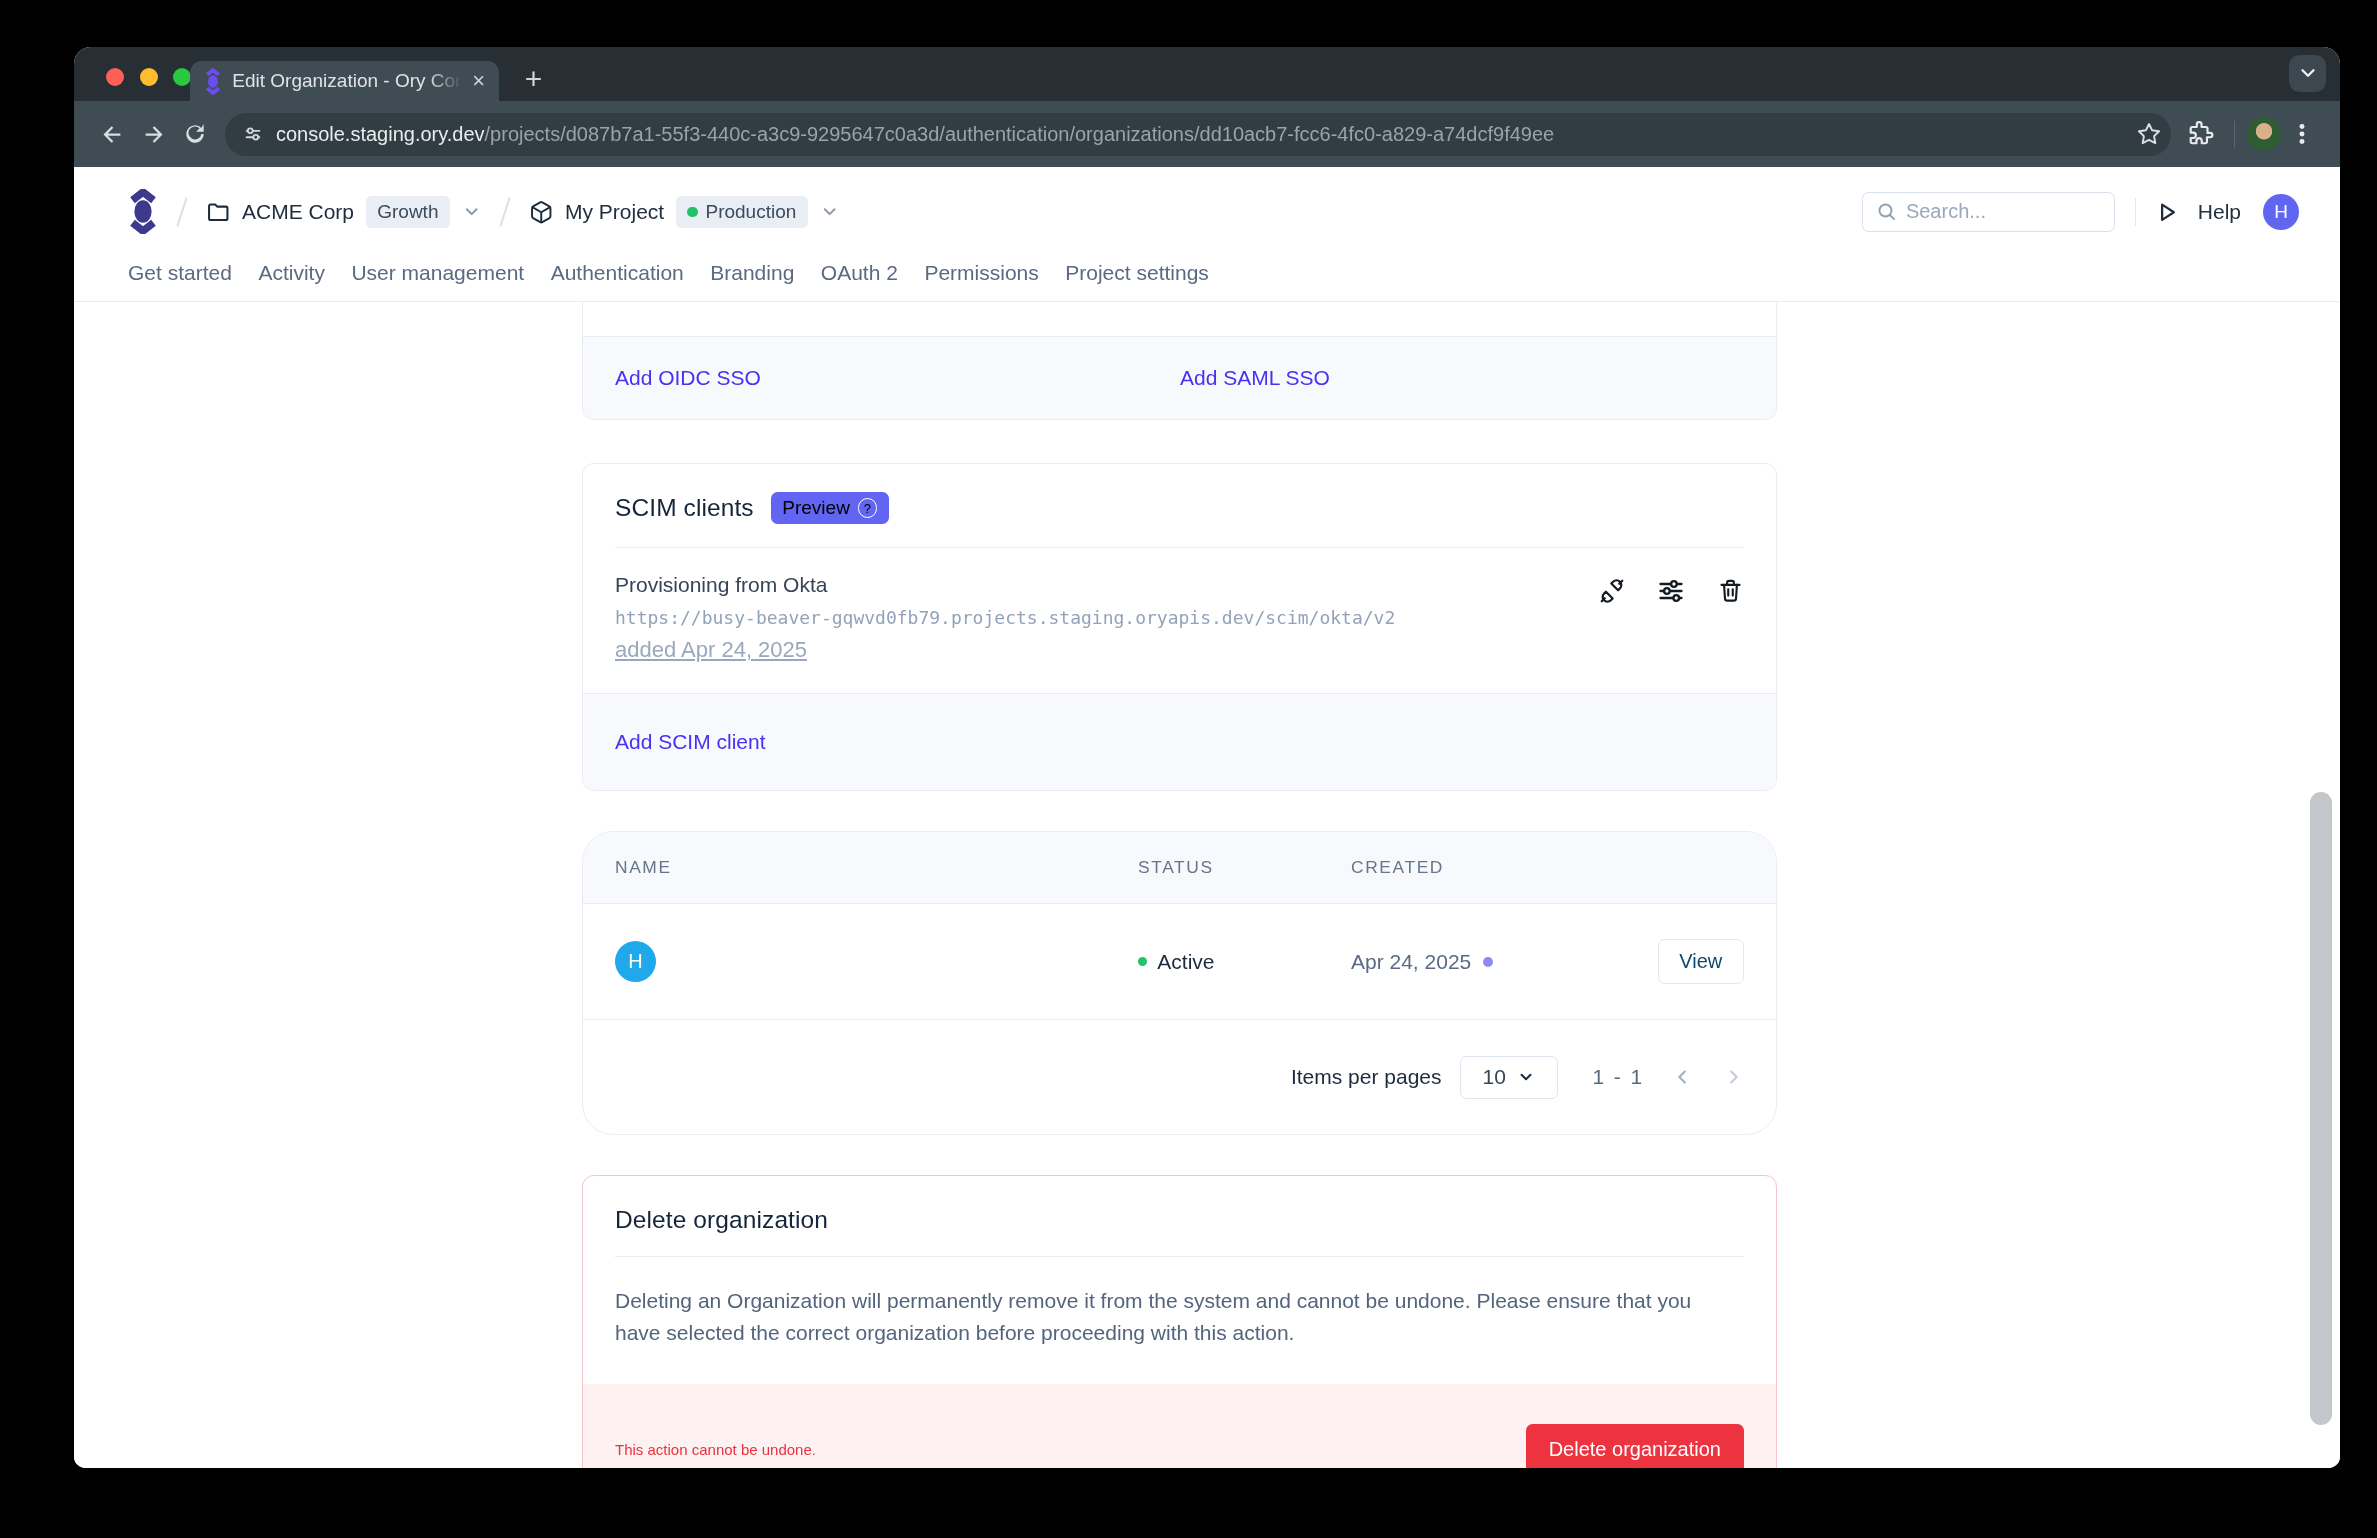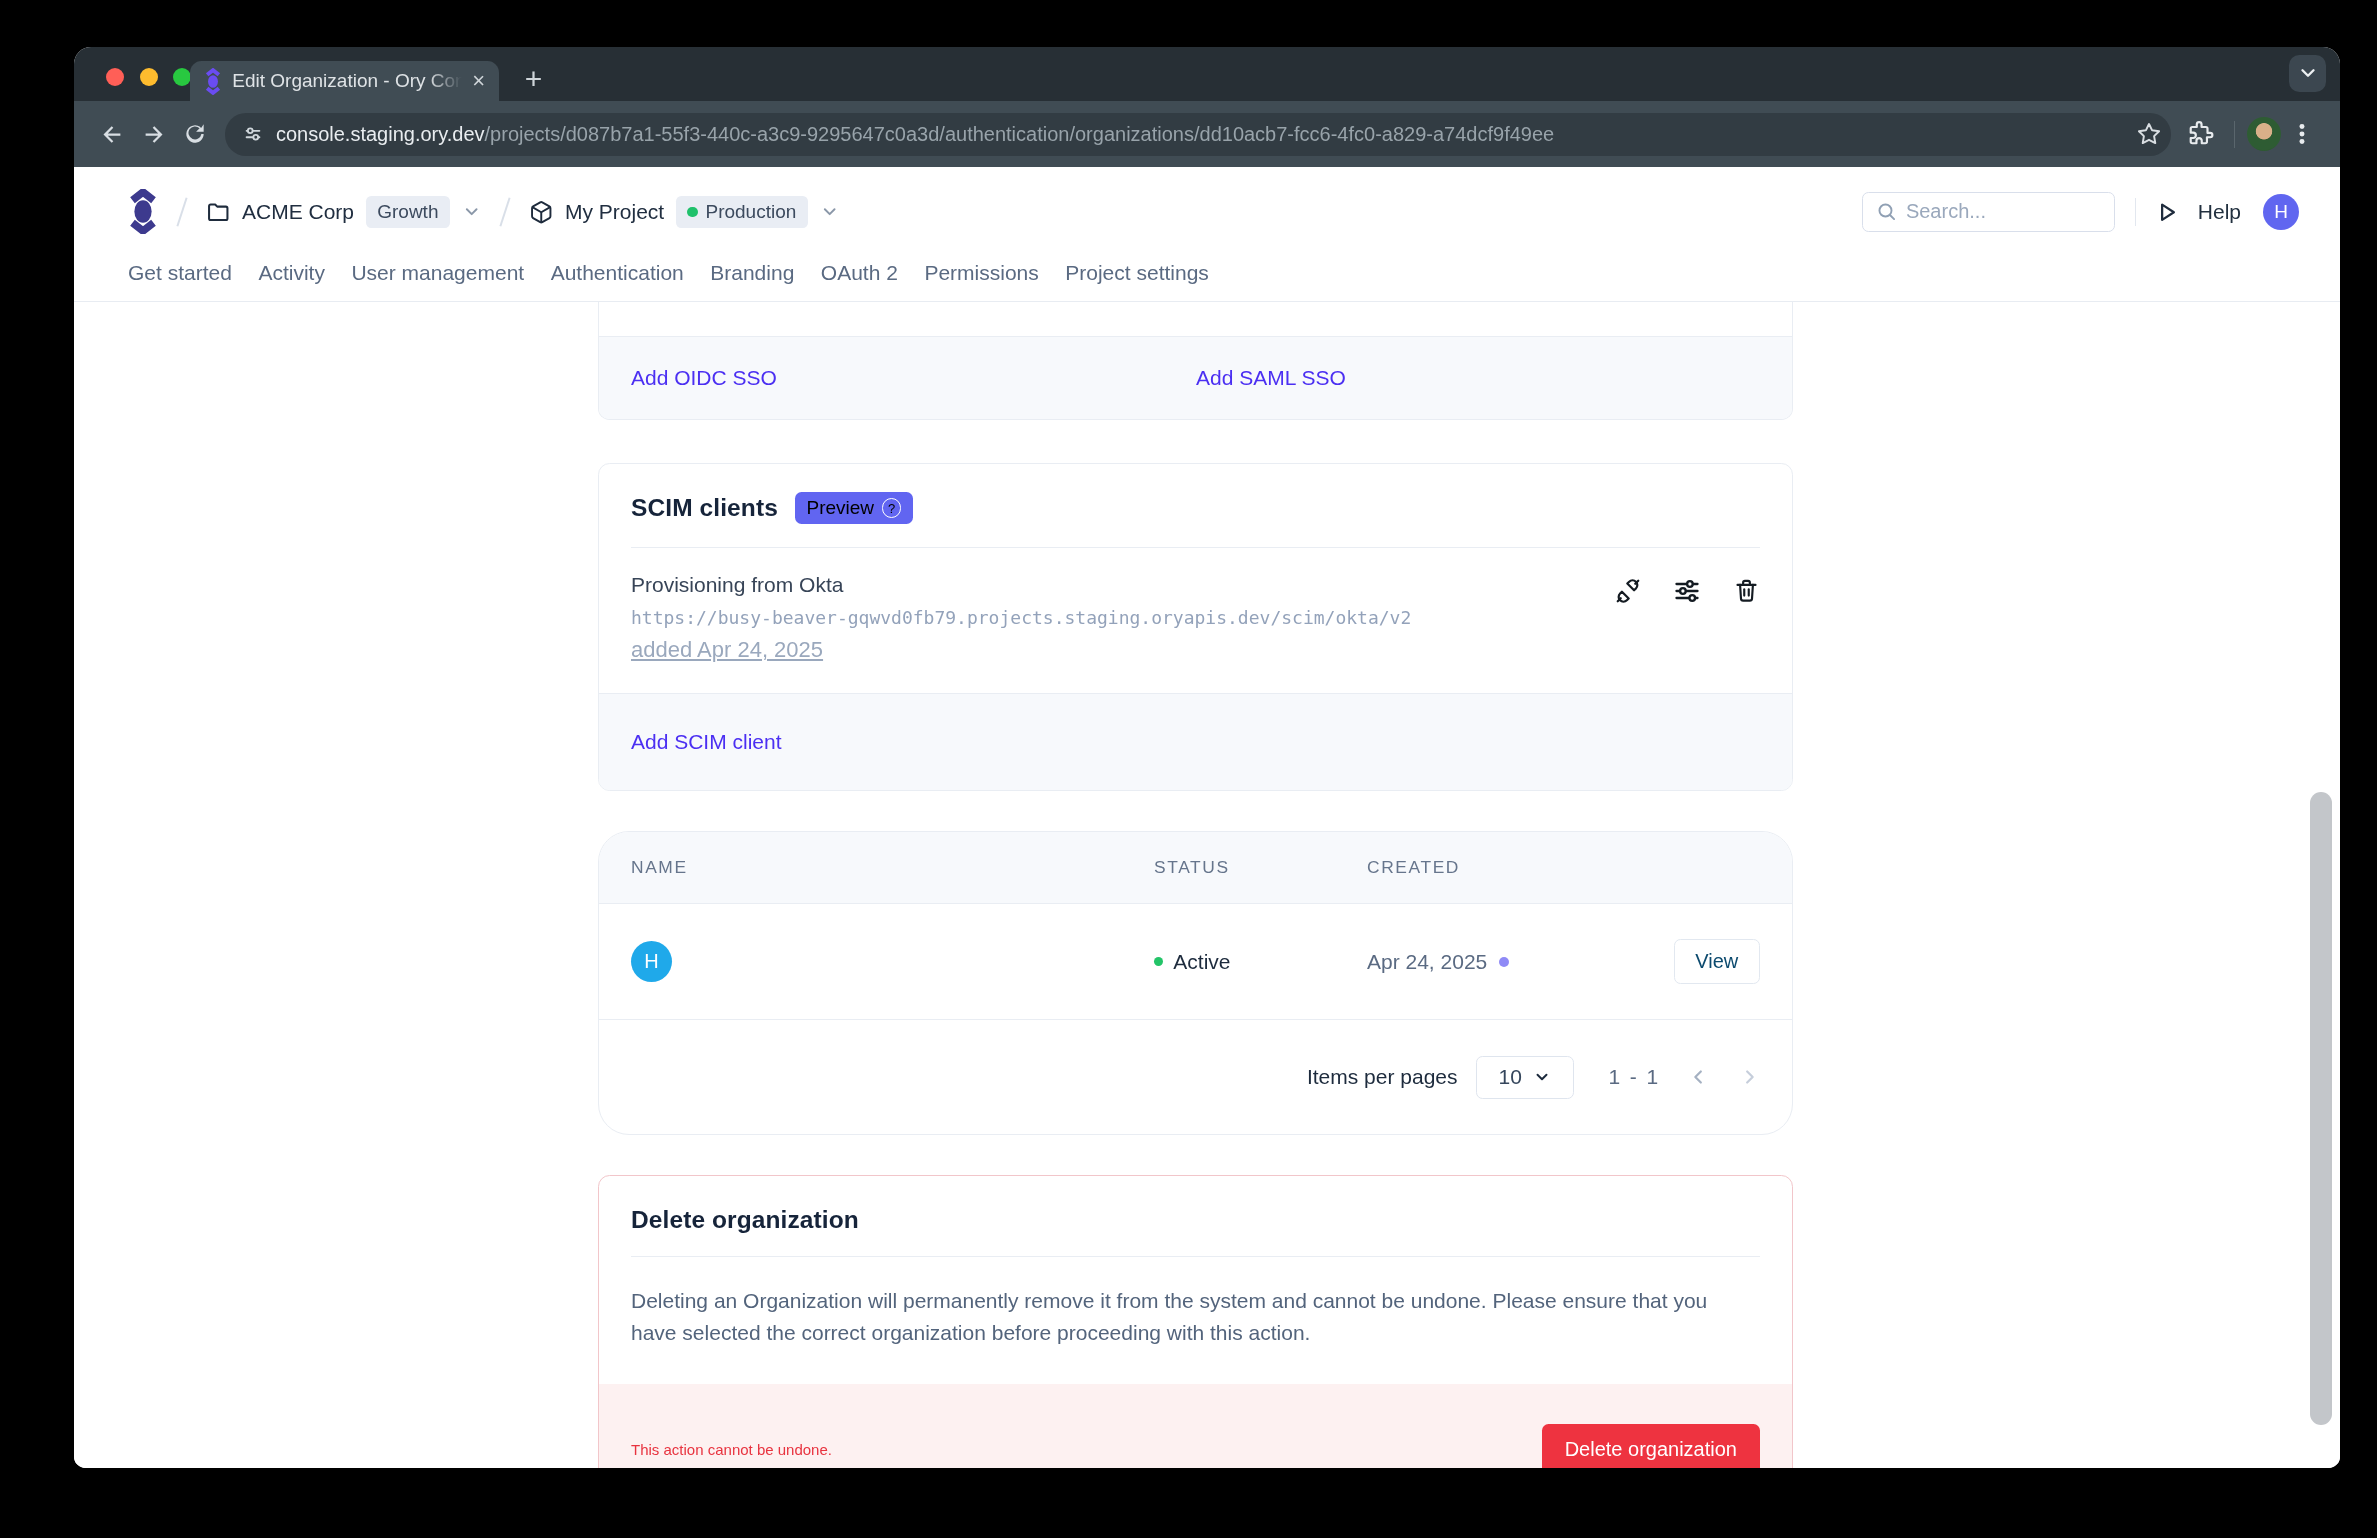--- a/index.html
+++ b/index.html
@@ -60,36 +60,36 @@
   .search input::placeholder { color:#9aa8bc; }
   .hdr-divider { width:1.3px; height:28px; background:#e2e7ef; margin:0 19.4px; }
   .help { font-size:21px; color:#22303f; margin:0 22px 0 18px; }
   .user-av { width:36px; height:36px; border-radius:50%; background:#6066f0; color:#fff;
              font-size:19px; display:flex; align-items:center; justify-content:center; }
 
   .nav { height:52px; display:flex; align-items:center; gap:26.5px; padding:0 0 5.2px 54px;
          border-bottom:1.3px solid #e8ecf2; font-size:21px; color:#5a6a82; }
   .nav a { cursor:pointer; }
 
-  .main { padding-left:508px; width:1576px;margin-left:16px; }
+  .main { padding-left:508px; width:1576px; }
   .card { width:1195px; border:1.3px solid #e9edf3; border-radius:11.6px; background:#fff; }
   .card-footer { background:#f7f9fc; border-top:1.3px solid #e9edf3; display:flex;
                  align-items:center; padding:0 32px; border-radius:0 0 10.3px 10.3px; }
   a.plink { color:#4b2ff2; font-size:21px; cursor:pointer; text-decoration:none; }
 
   
   .card-cut { border-top:none; border-radius:0 0 11.6px 11.6px; }
   .card1-body { height:34px; }
   .card1 .card-footer { height:83px; }
   .sso-col { width:565px; }
 
   
   .card2 { margin-top:43px; }
   .card2-head { padding:28px 32px 0 32px; display:flex; align-items:center; gap:17px; }
-  h2.sec { font-size:24.5px; font-weight:700; color:#16243a; letter-spacing:0.1px; }
+  h2.sec { font-size:24.5px; font-weight:400; color:#16243a; letter-spacing:0.1px; }
   .pill { background:#6165f1; color:#000000; font-size:19px; border-radius:6.5px;
           padding:5.2px 11.6px; display:flex; align-items:center; gap:7.8px; }
   .circle-q { width:19.4px; height:19.4px; border:1.3px solid #fff; border-radius:50%;
               font-size:13px; display:flex; align-items:center; justify-content:center; }
   .rule { border-bottom:1.3px solid #e9edf3; margin:23px 32px 0 32px; }
   .client-row { padding:24.5px 32px 0 32px; display:flex; justify-content:space-between; }
   .client-name { font-size:21px; color:#374457; }
   .client-url { font-family:"DejaVu Sans Mono", monospace; font-size:18px; color:#93a2ba;
                 margin-top:10.3px; }
   .client-added { font-size:22px; color:#9aa8bd; margin-top:9px;text-decoration:underline; }

